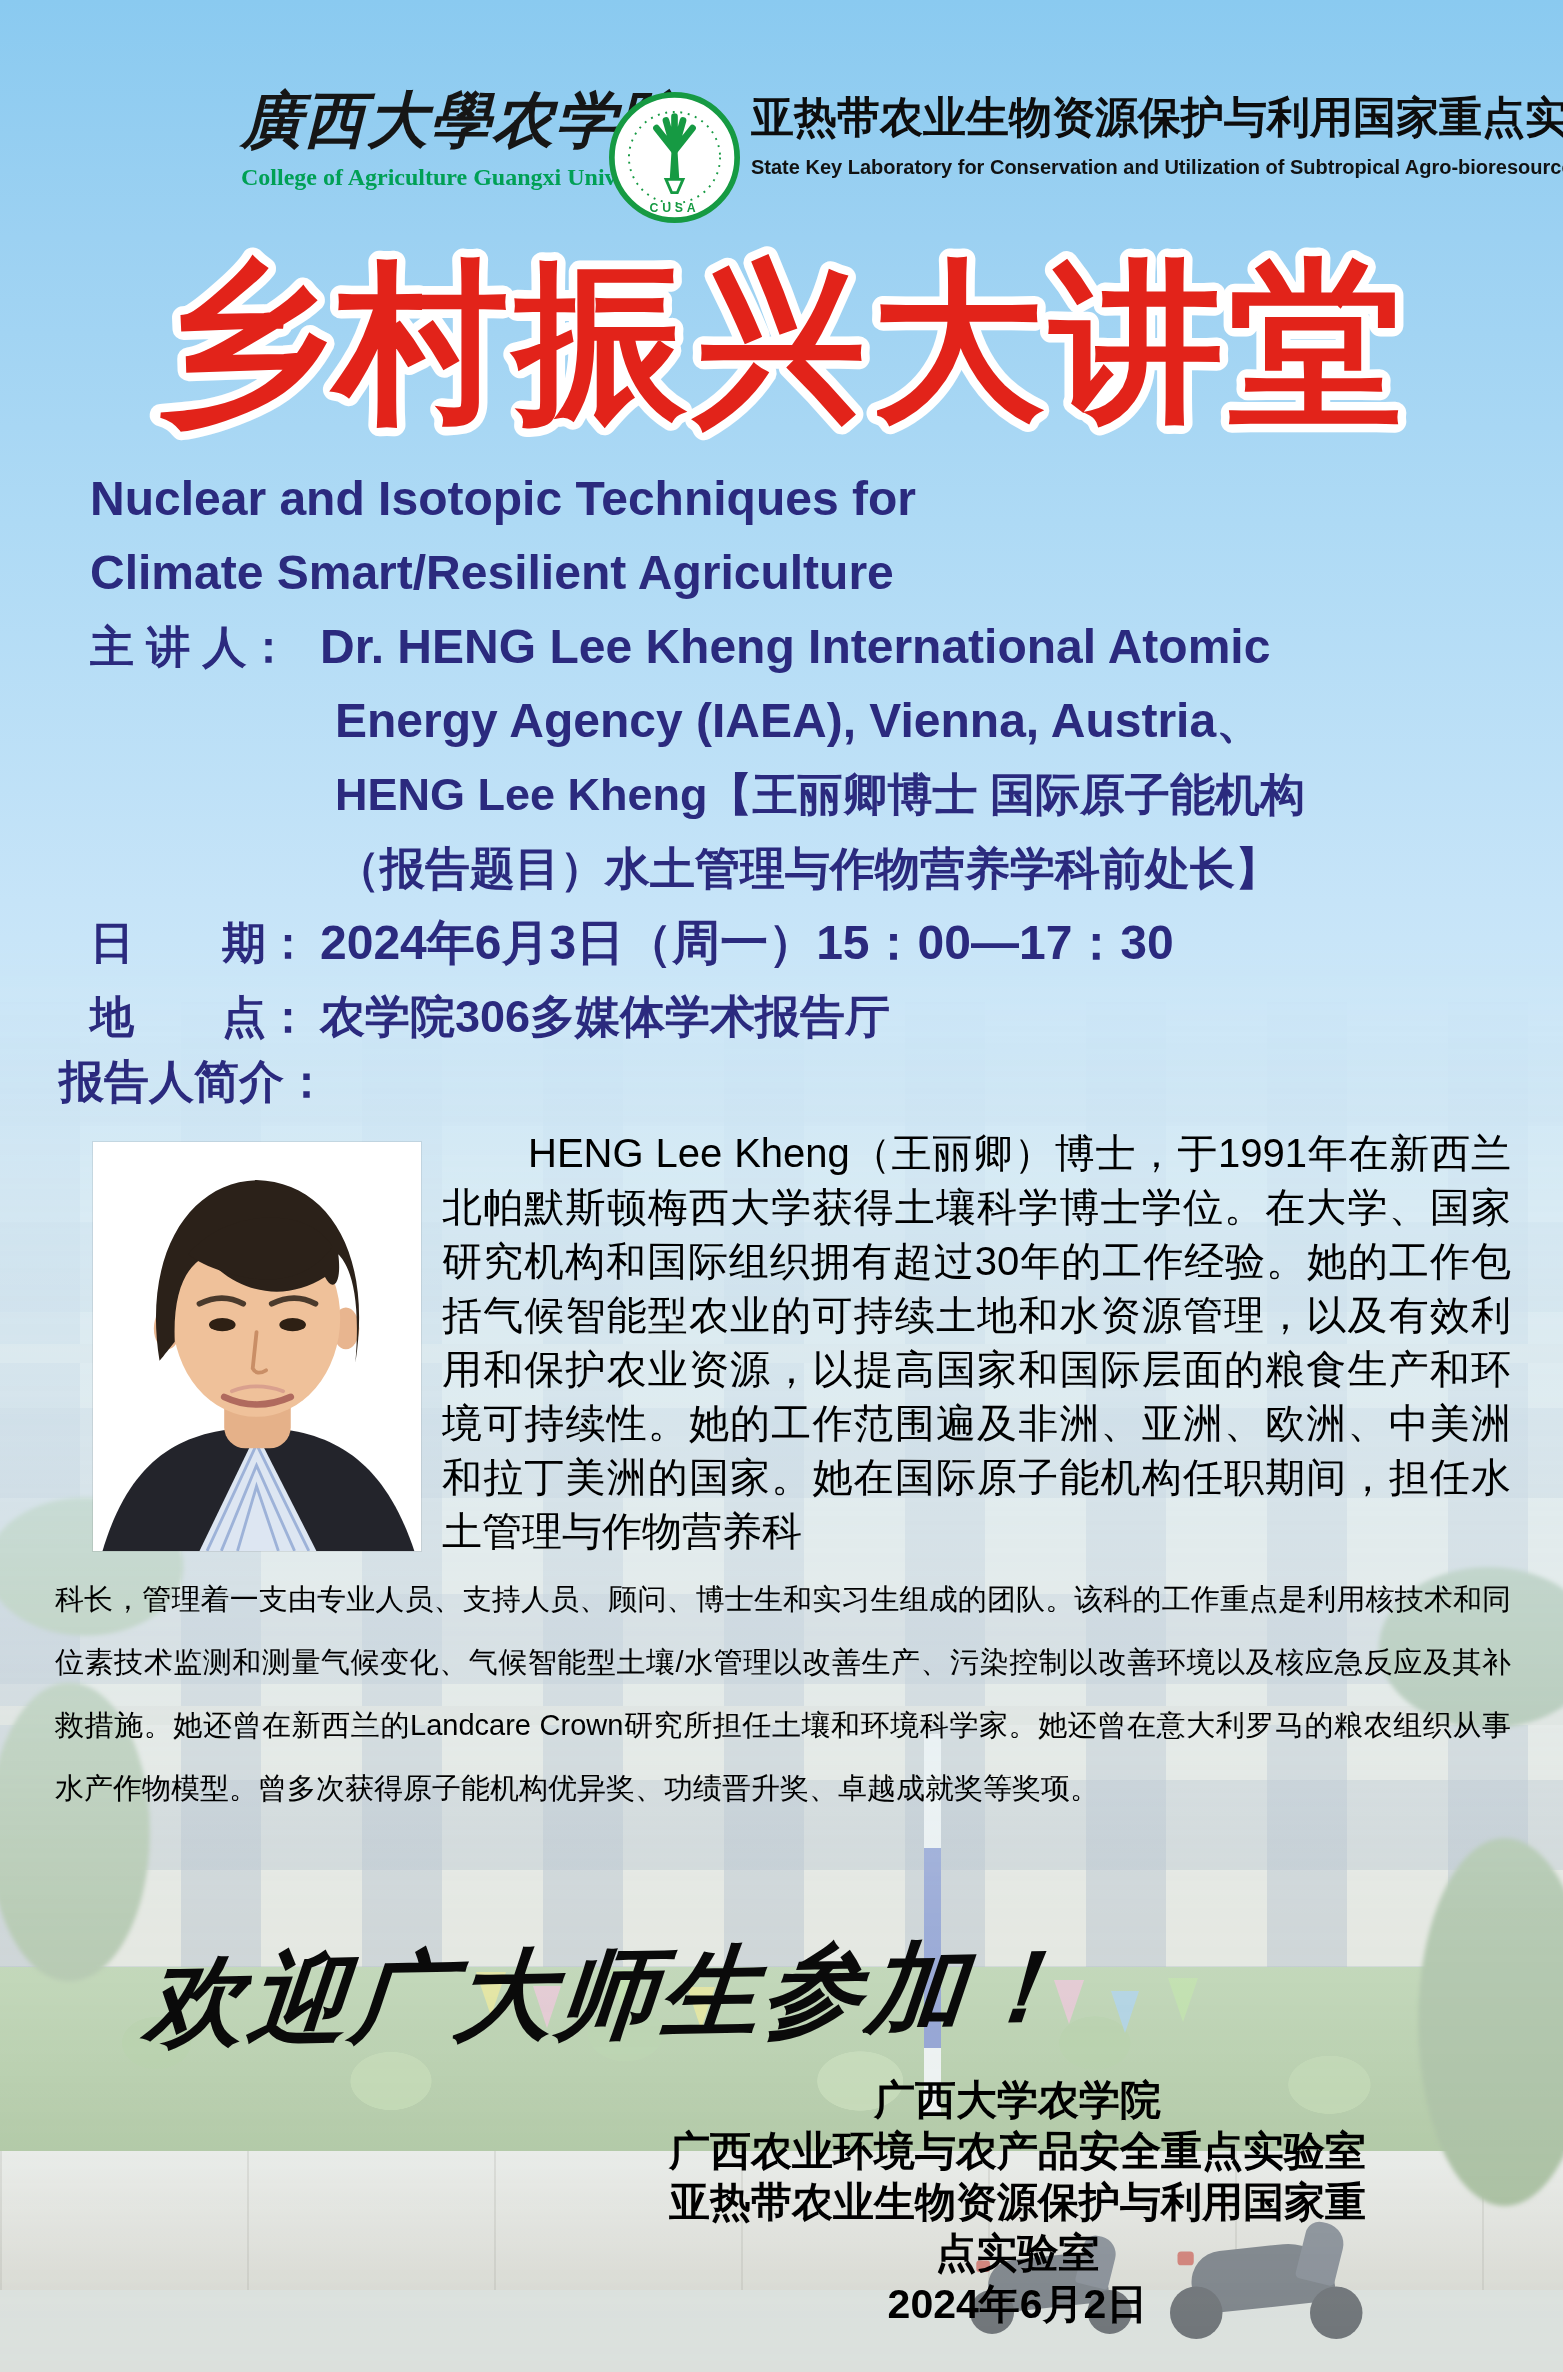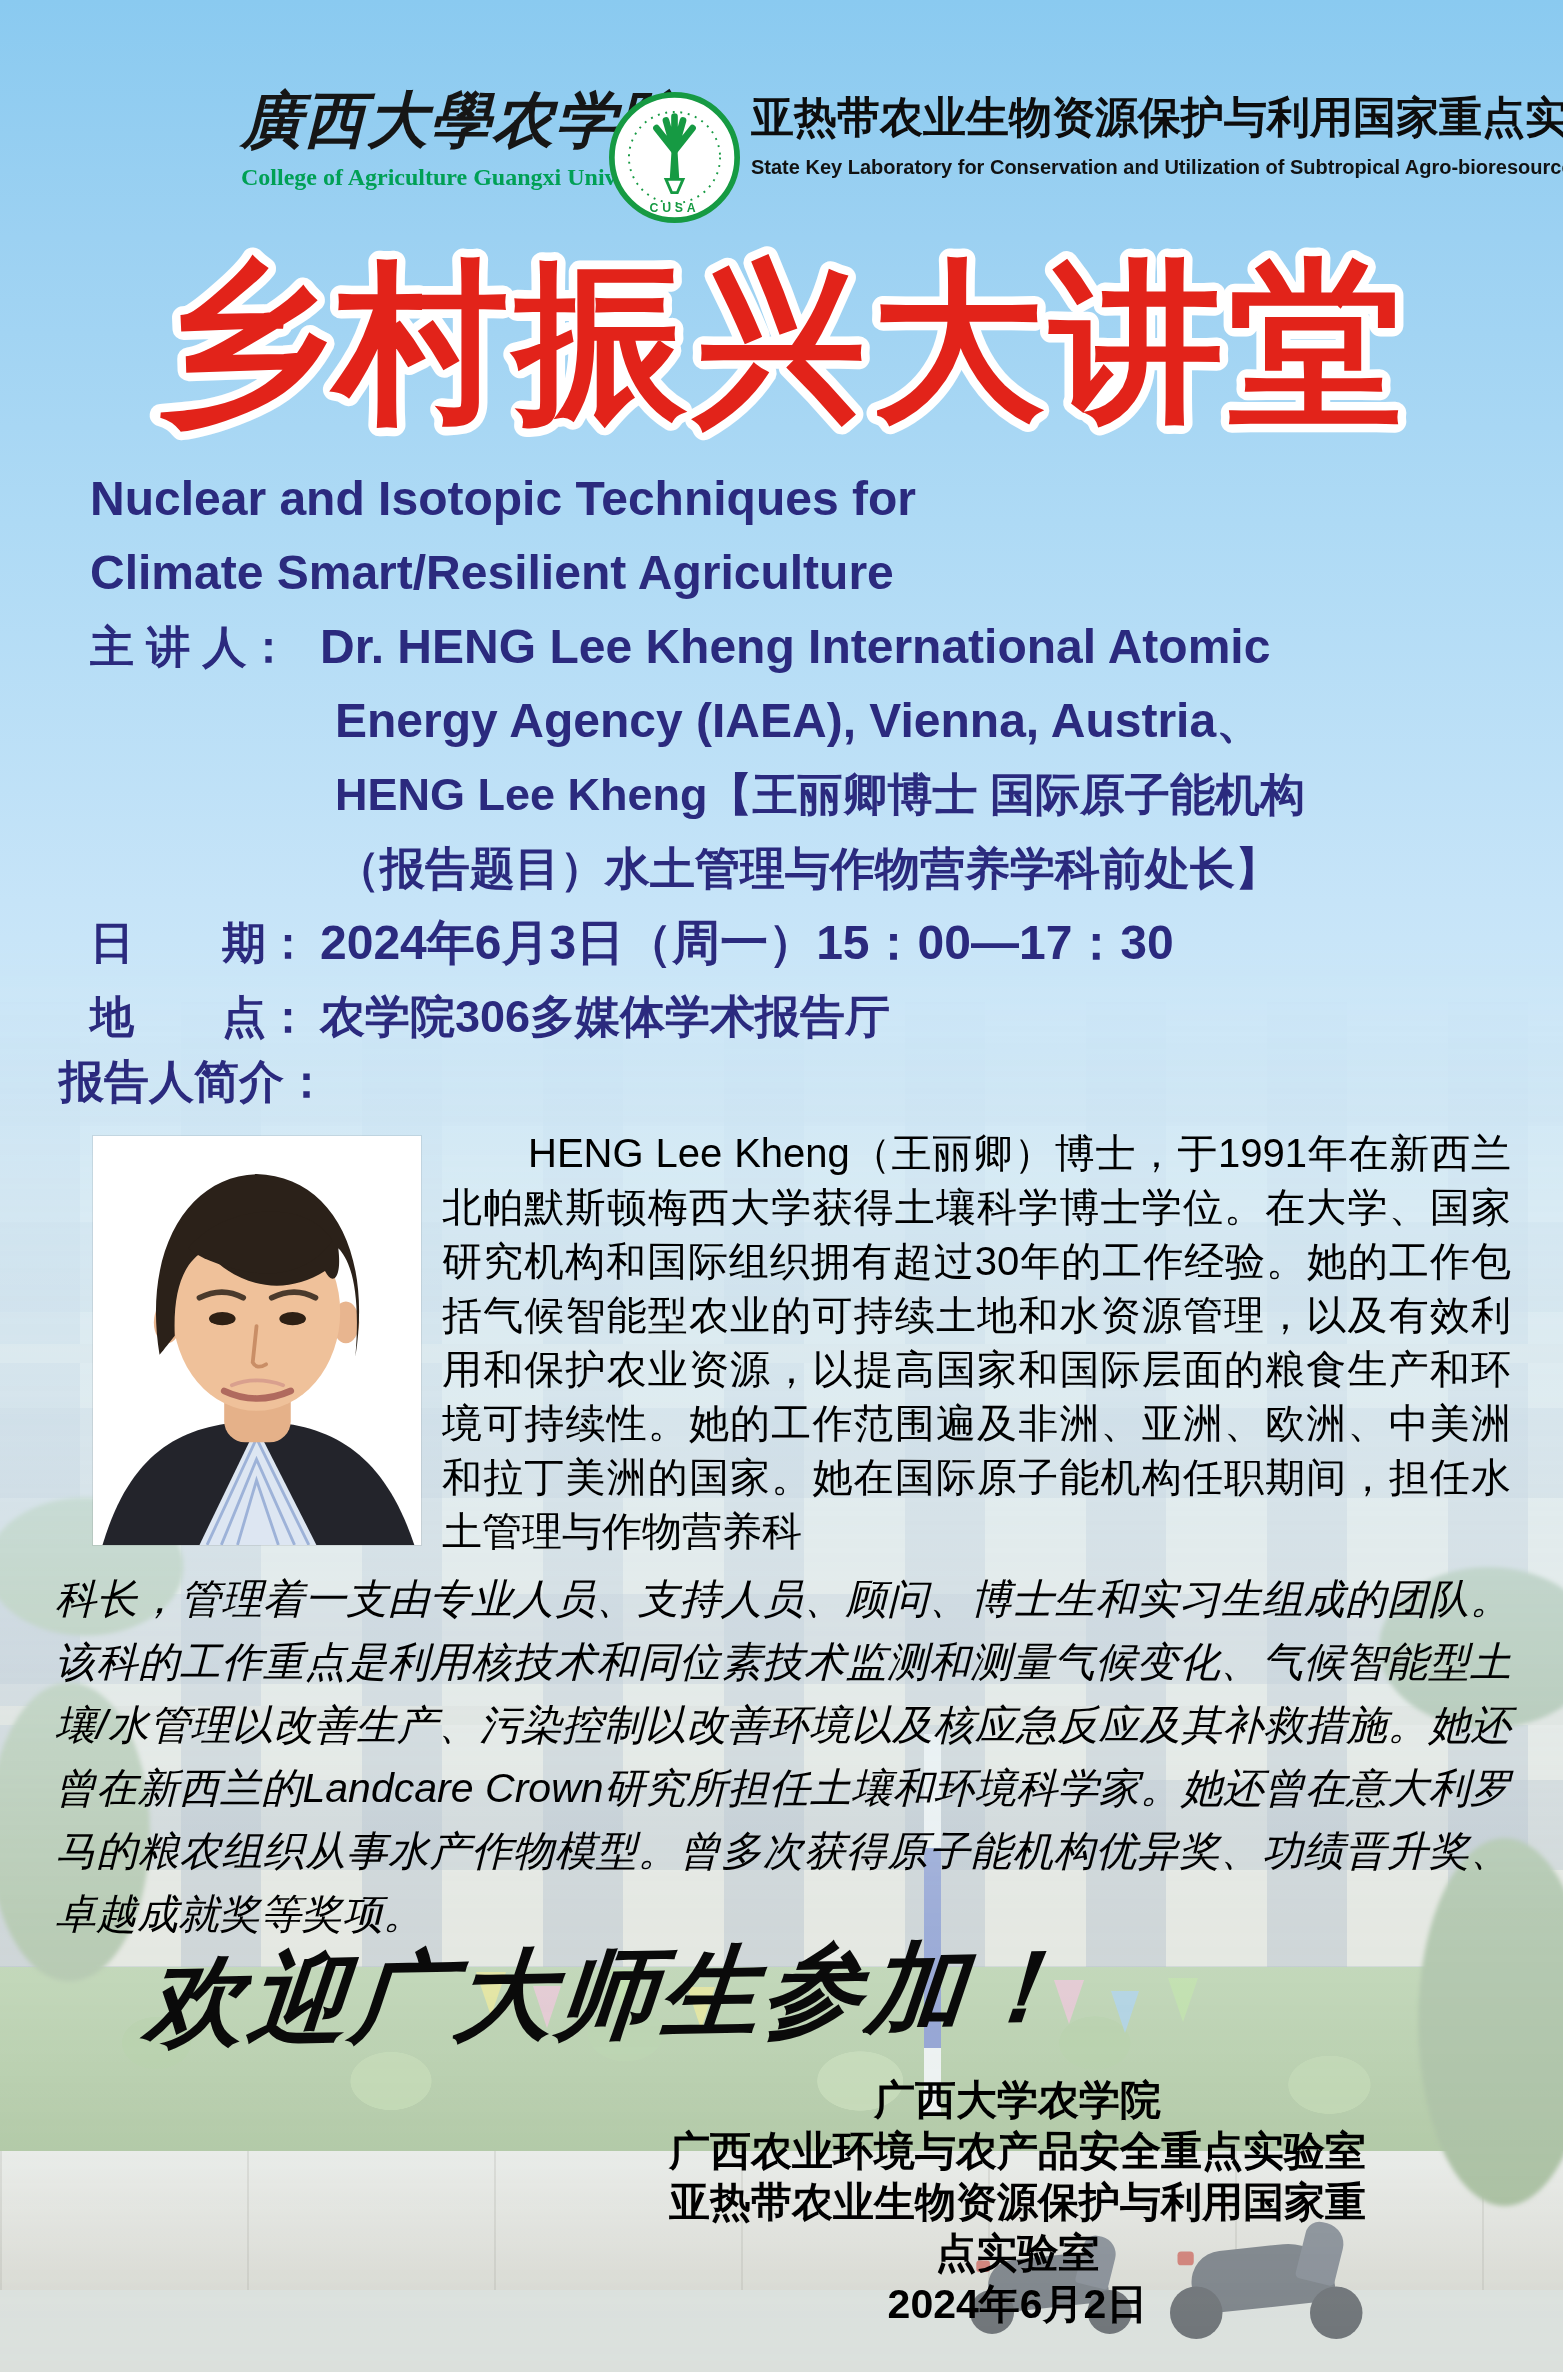--- a/index.html
+++ b/index.html
@@ -72,25 +72,25 @@
   .details{position:absolute;left:90px;top:462px;right:46px;color:#2b2a7e;}
   .drow{display:flex;align-items:flex-start;}
   .dlabel{width:230px;flex:none;font-size:44px;font-weight:900;line-height:74px;white-space:pre;}
   .dcontent{flex:1;font-size:48px;font-weight:900;line-height:74px;}
   .dcontent .indent{padding-left:15px;}
   .dcontent .cnline{font-size:45px;}
 
   
   .bio-heading{position:absolute;left:59px;top:1052px;font-size:45px;font-weight:900;color:#2b2a7e;}
   .bio{position:absolute;left:55px;top:1126px;right:53px;color:#000;}
-  .bio-top{display:flex;}
+  .bio-top{display:flex;align-items:center;}
   .photo{flex:none;width:328px;height:409px;margin:9.5px 21px 0 38px;background:#fff;box-shadow:0 0 0 1px rgba(0,0,0,.08);}
   .bio-intro{flex:1;font-size:40px;line-height:54px;text-align:justify;text-indent:86px;
              font-family:"Liberation Sans","DejaVu Sans",sans-serif;}
-  .bio-rest{margin-top:9.5px;font-size:41px;line-height:63px;text-align:justify;font-style:italic;}
+  .bio-rest{margin-top:9.5px;font-size:29px;line-height:63px;text-align:justify;}
 
   
   .welcome{position:absolute;left:143px;top:1929px;width:932px;text-align:center;
     font-family:"DejaVu Serif","Liberation Serif",serif;font-style:italic;font-weight:bold;
     font-size:99px;color:#0a0a0a;letter-spacing:3.8px;transform:skewX(-6deg) rotate(-1deg);}
 
   
   .signature{position:absolute;left:656px;top:2075px;width:723px;text-align:center;
     font-size:41px;font-weight:900;color:#000;line-height:51px;}
 </style>

